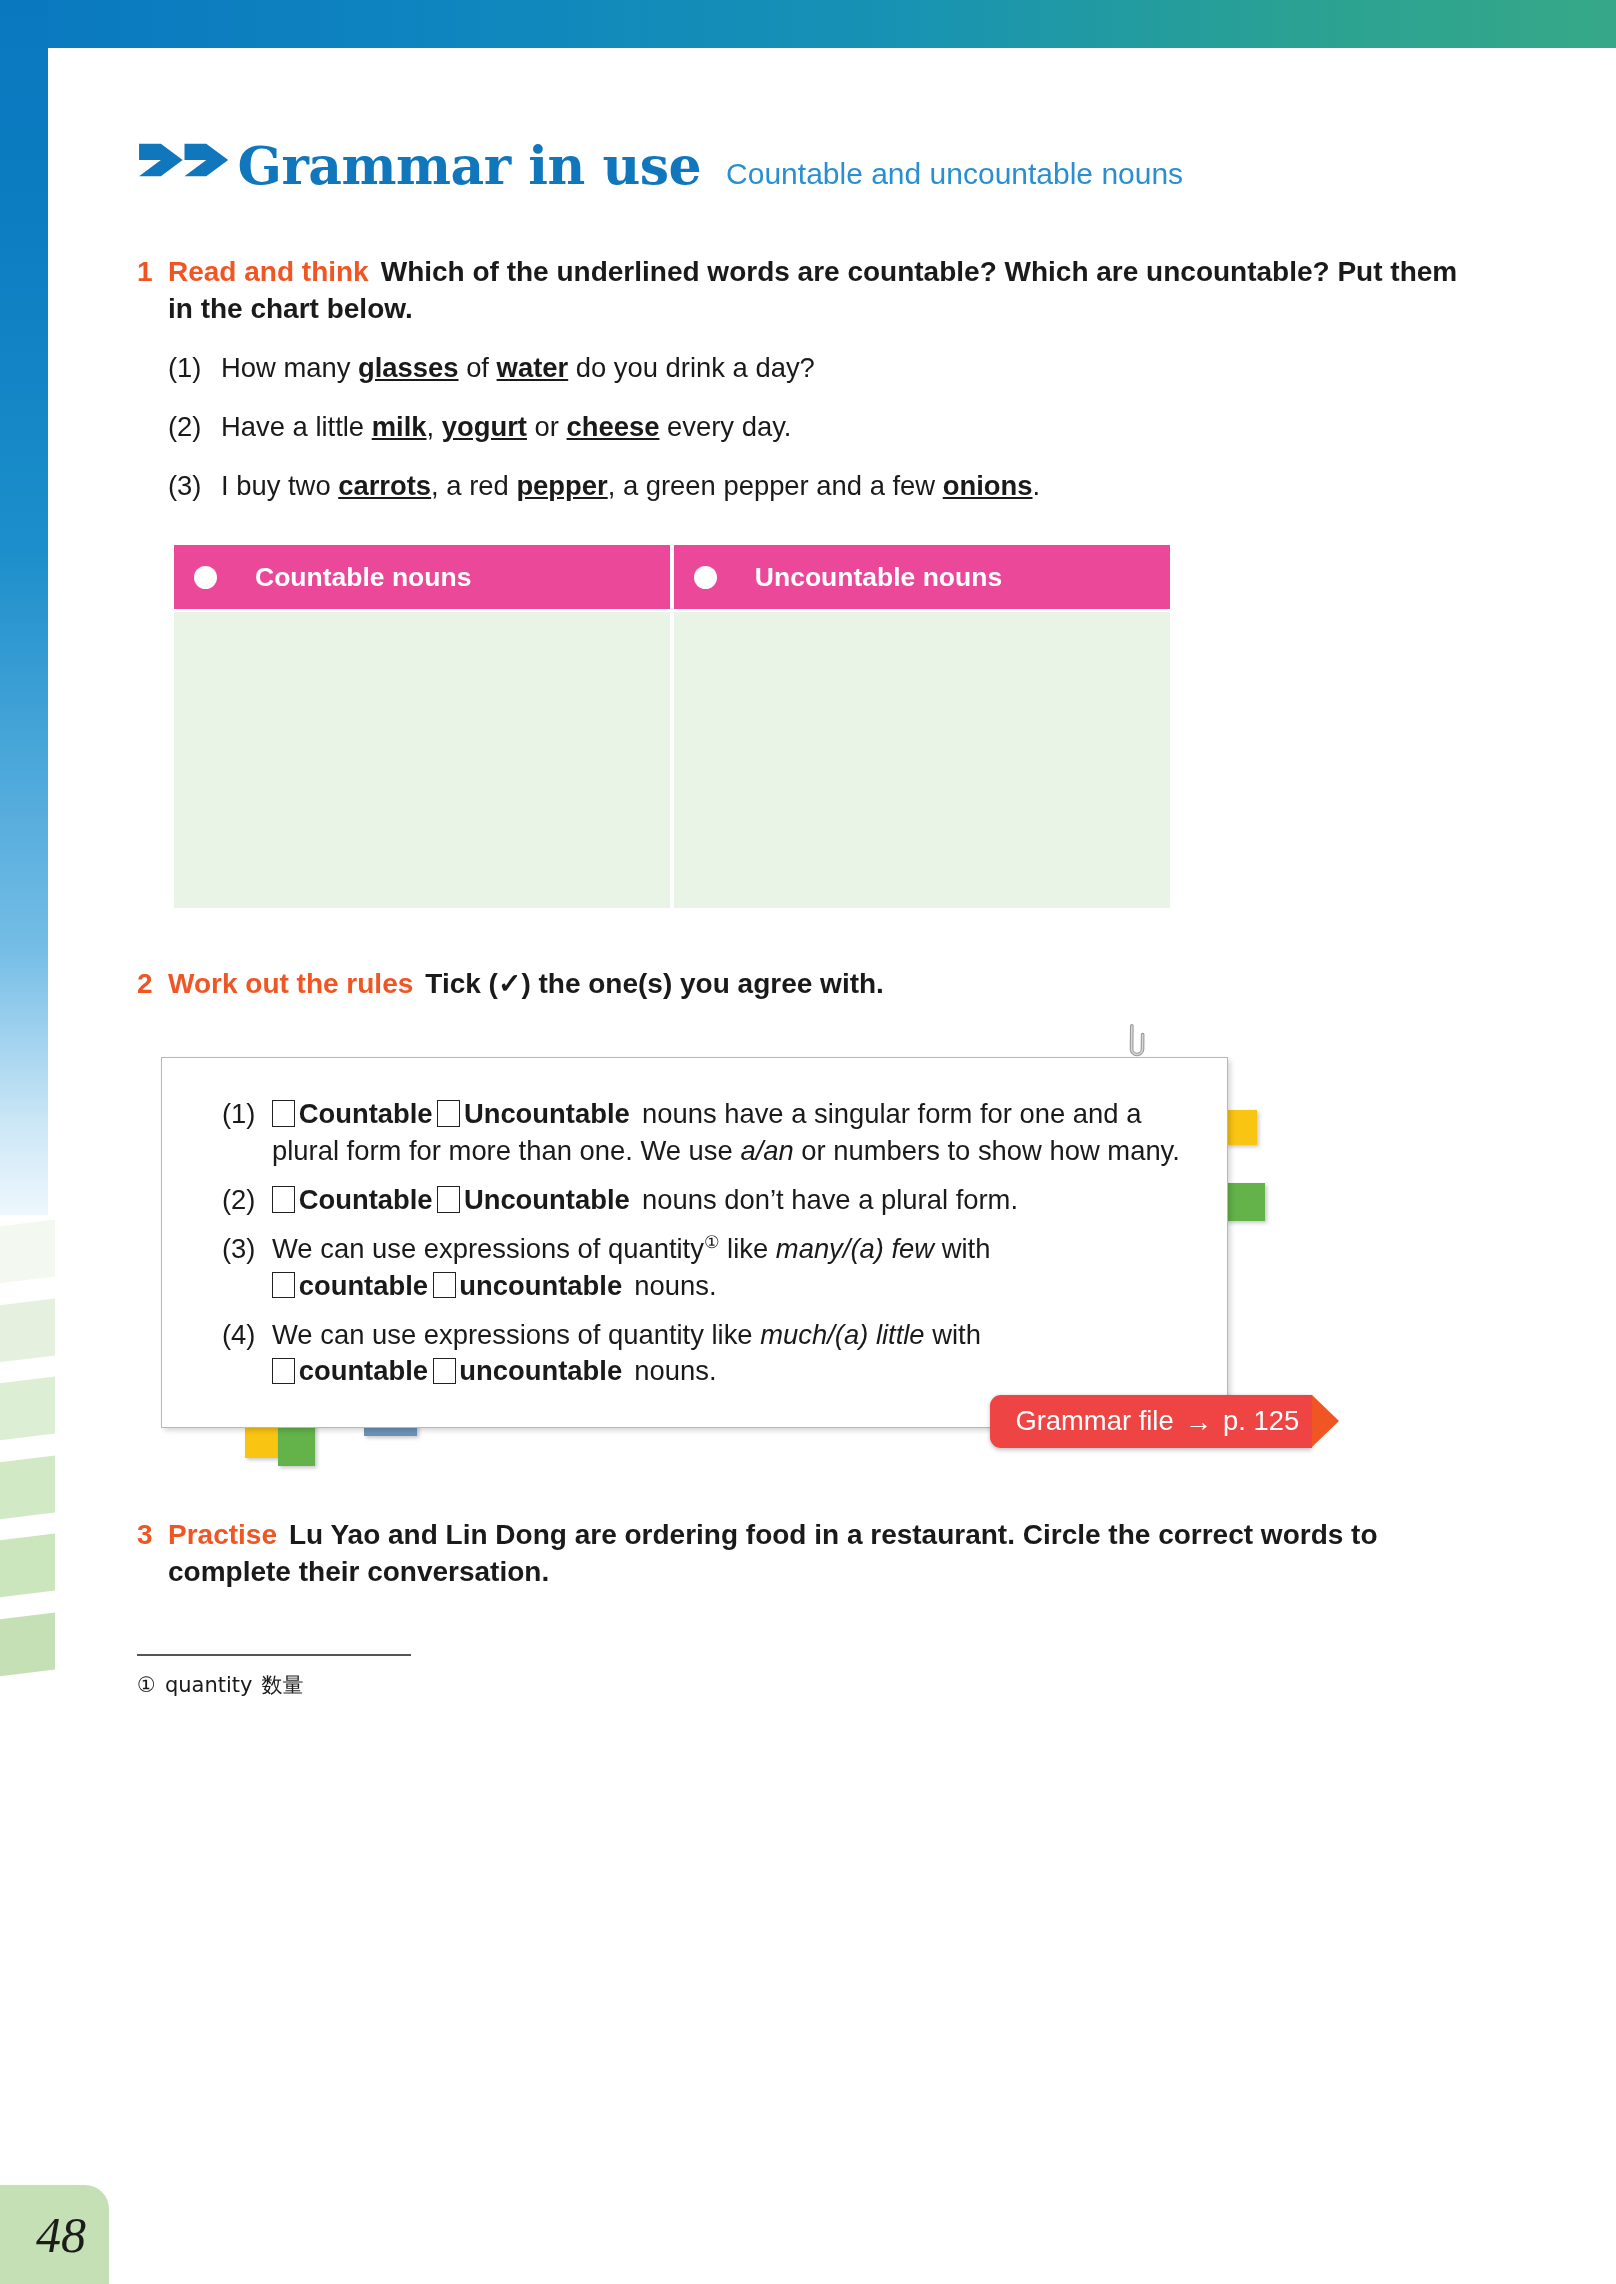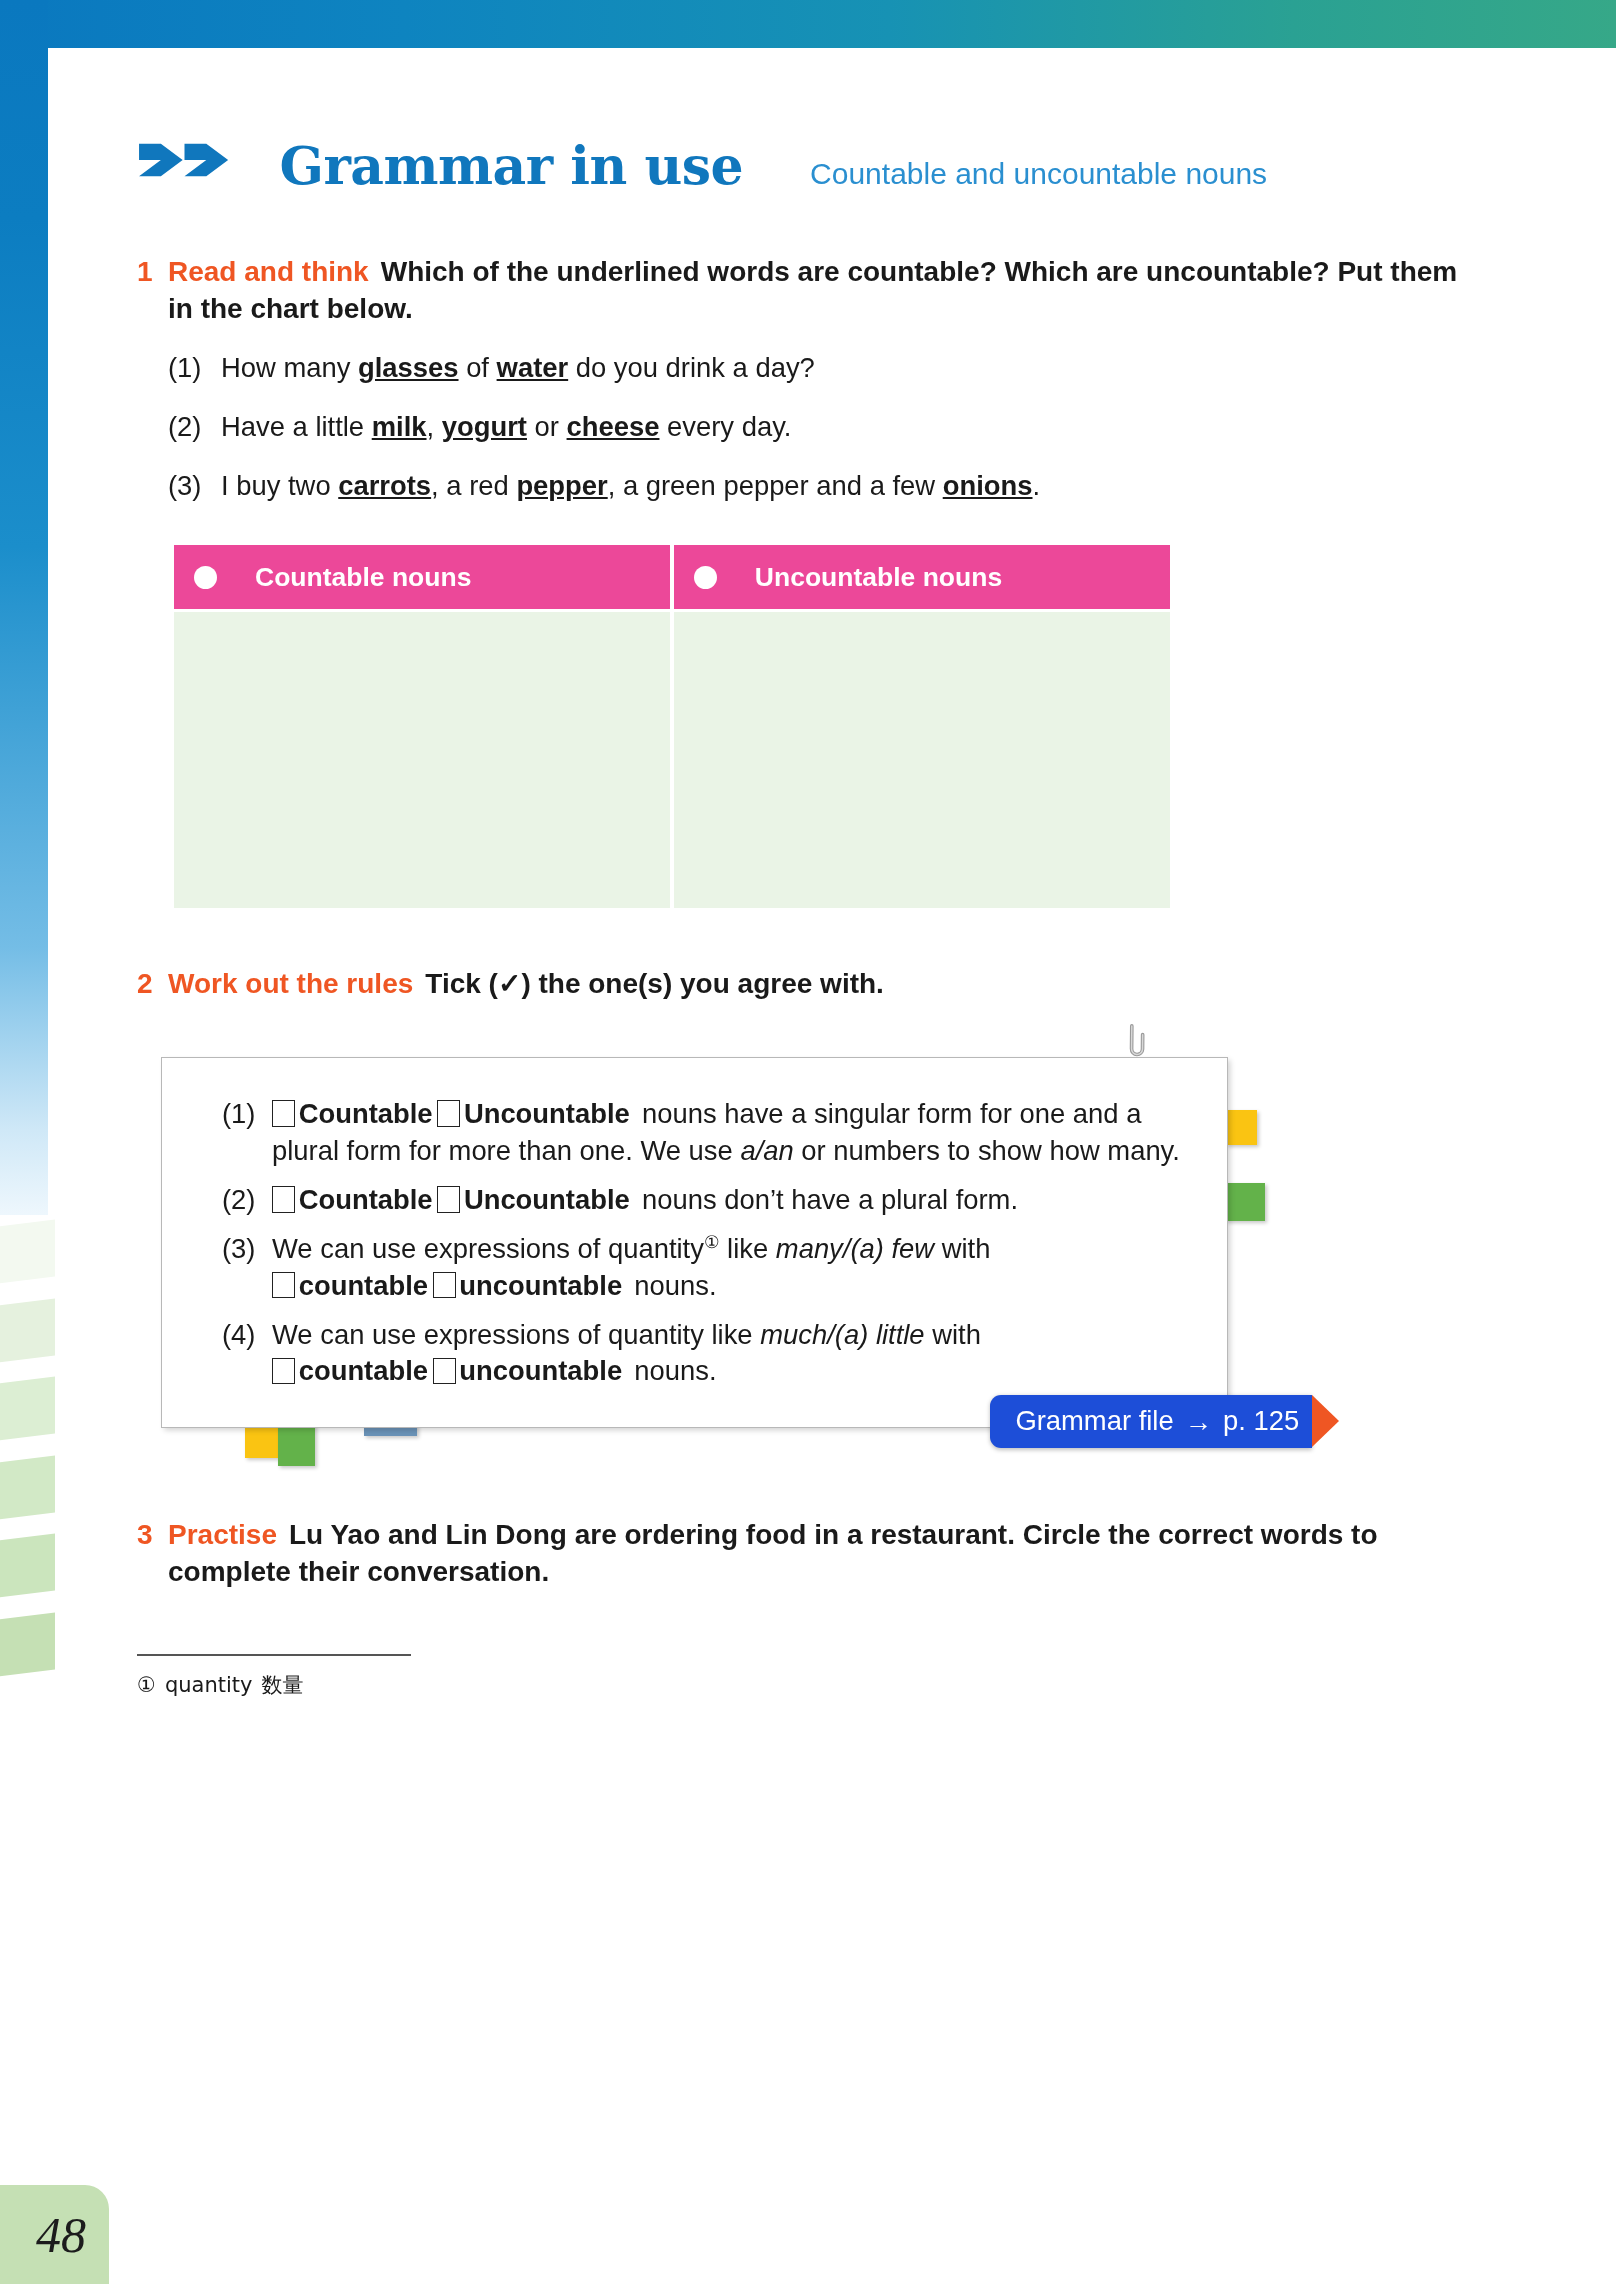--- a/index.html
+++ b/index.html
@@ -72,21 +72,20 @@
     top: 55px;
     width: 1343px;
   }
 
   
   .page-header {
     display: flex;
     align-items: baseline;
     margin-top: 80px;
     margin-left: 0px;
-    gap: 42px;
   }
   .chev-icon {
     width: 95px;
     height: 40px;
     flex: 0 0 auto;
     position: relative;
     top: -3.7px;
   }
   .header-title {
     font-family: "DejaVu Serif", serif;
@@ -271,21 +270,21 @@
   .grammar-file {
     position: absolute;
     right: -111px;
     bottom: -20px;
     height: 53px;
     z-index: 6;
     display: flex;
     align-items: center;
   }
   .gf-body {
-    background: #1d4ed8;
+    background: #ef4444;
     border-top-left-radius: 11px;
     border-bottom-left-radius: 11px;
     height: 53px;
     display: flex;
     align-items: center;
     padding: 0 12.8px 0 25.6px;
     box-shadow: 0 1.8px 4.6px rgba(0,0,0,0.25);
     box-sizing: border-box;
   }
   .gf-label {

